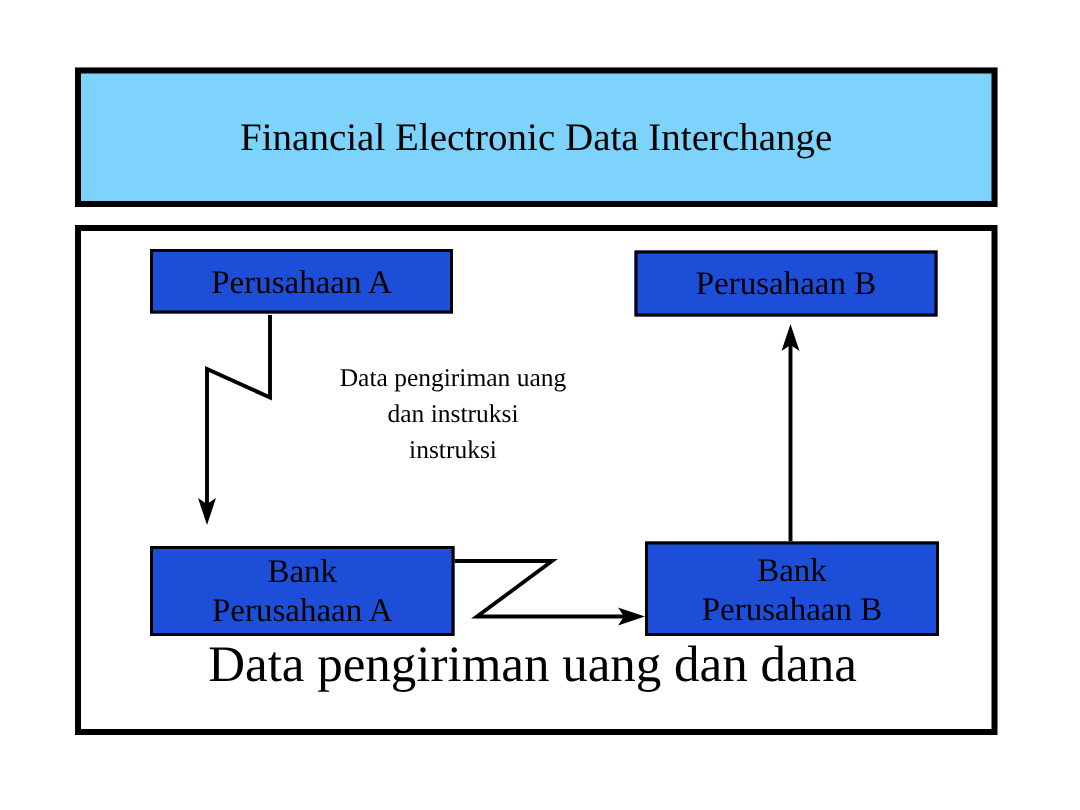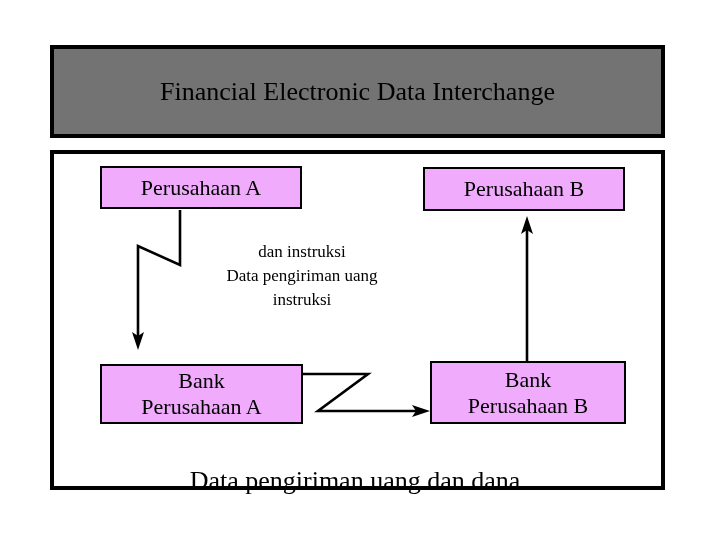--- a/index.html
+++ b/index.html
@@ -27,21 +27,21 @@
 
   
   .title-box {
     position: absolute;
     left: 50px;
     top: 45px;
     width: 615px;
     height: 93px;
     box-sizing: border-box;
     border: 4px solid #000000;
-    background: #737373;
+    background: #7dd3fc;
     display: flex;
     flex-direction: column;
     align-items: center;
     justify-content: center;
   }
   .title-line {
     font-size: 26px;
     line-height: 31px;
     text-align: center;
     white-space: nowrap;
@@ -57,21 +57,21 @@
     box-sizing: border-box;
     border: 4px solid #000000;
     background: #ffffff;
   }
 
   
   .node-box {
     position: absolute;
     box-sizing: border-box;
     border: 2px solid #000000;
-    background: #f0abfc;
+    background: #1d4ed8;
     display: flex;
     flex-direction: column;
     align-items: center;
     justify-content: center;
     text-align: center;
     z-index: 3;
   }
   .node-line {
     font-size: 22px;
     line-height: 26px;
@@ -98,24 +98,23 @@
     font-size: 17px;
     line-height: 24px;
     white-space: nowrap;
   }
   #label-dana {
     left: 120px;
     top: 428px;
     width: 470px;
   }
   #label-dana .label-line {
-    font-size: 26px;
+    font-size: 34px;
     line-height: 31px;
     white-space: nowrap;
-    margin-top: 37px;
   }
 
   
   #arrow-layer {
     position: absolute;
     left: 0;
     top: 0;
     width: 720px;
     height: 540px;
     z-index: 2;
@@ -163,22 +162,22 @@
     <div class="node-line">Bank</div>
     <div class="node-line">Perusahaan A</div>
   </div>
 
   <div class="node-box" id="box-bank-b">
     <div class="node-line">Bank</div>
     <div class="node-line">Perusahaan B</div>
   </div>
 
   <div class="label-center" id="label-instruction">
+    <div class="label-line">Data pengiriman uang</div>
     <div class="label-line">dan  instruksi</div>
-    <div class="label-line">Data pengiriman uang</div>
     <div class="label-line">instruksi</div>
   </div>
 
   <div class="label-center" id="label-dana">
     <div class="label-line">Data pengiriman uang dan dana</div>
   </div>
 
 </div>
 
 </body></html>

